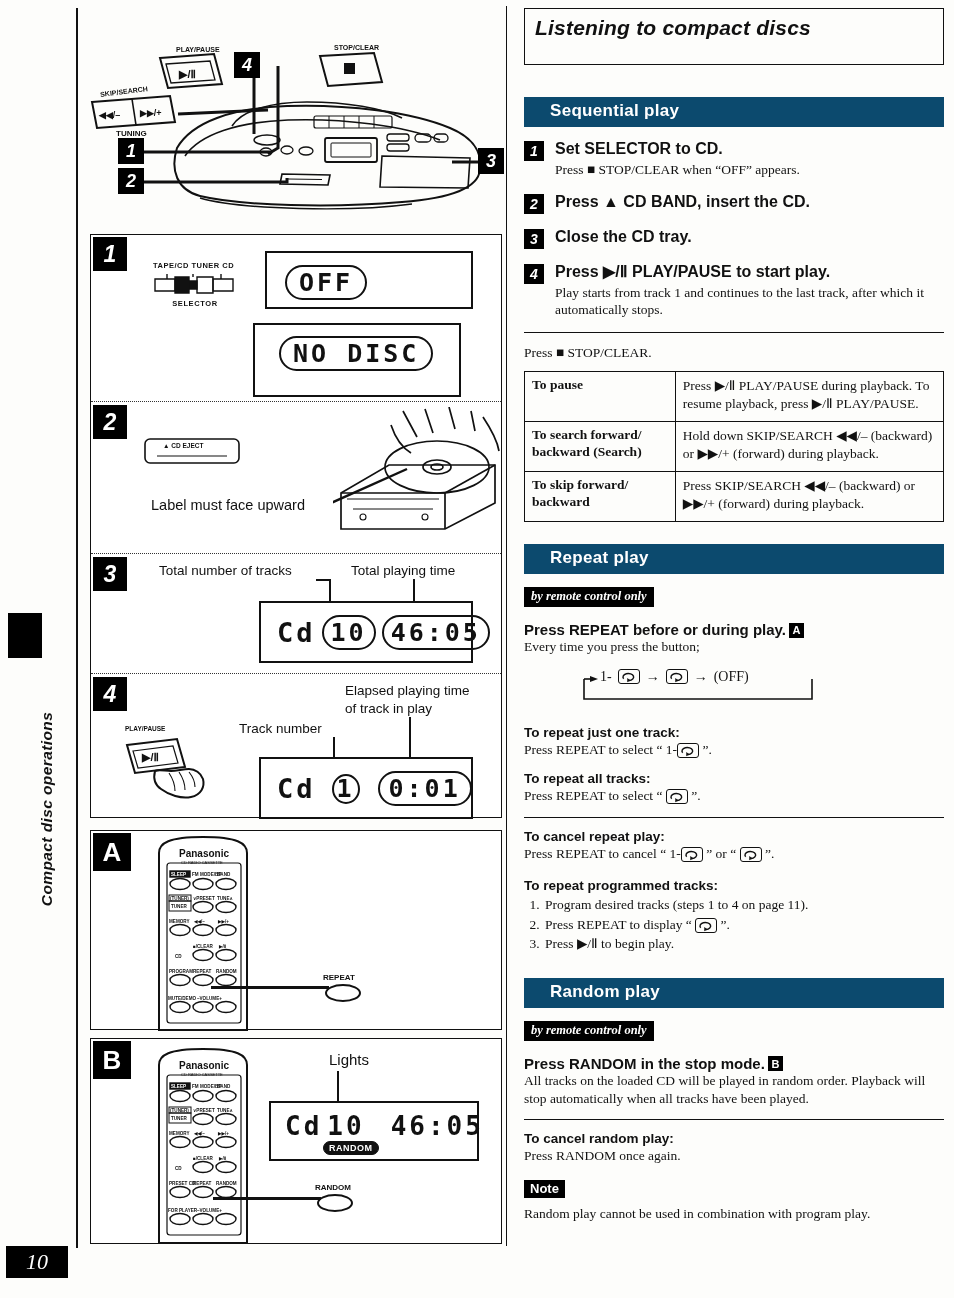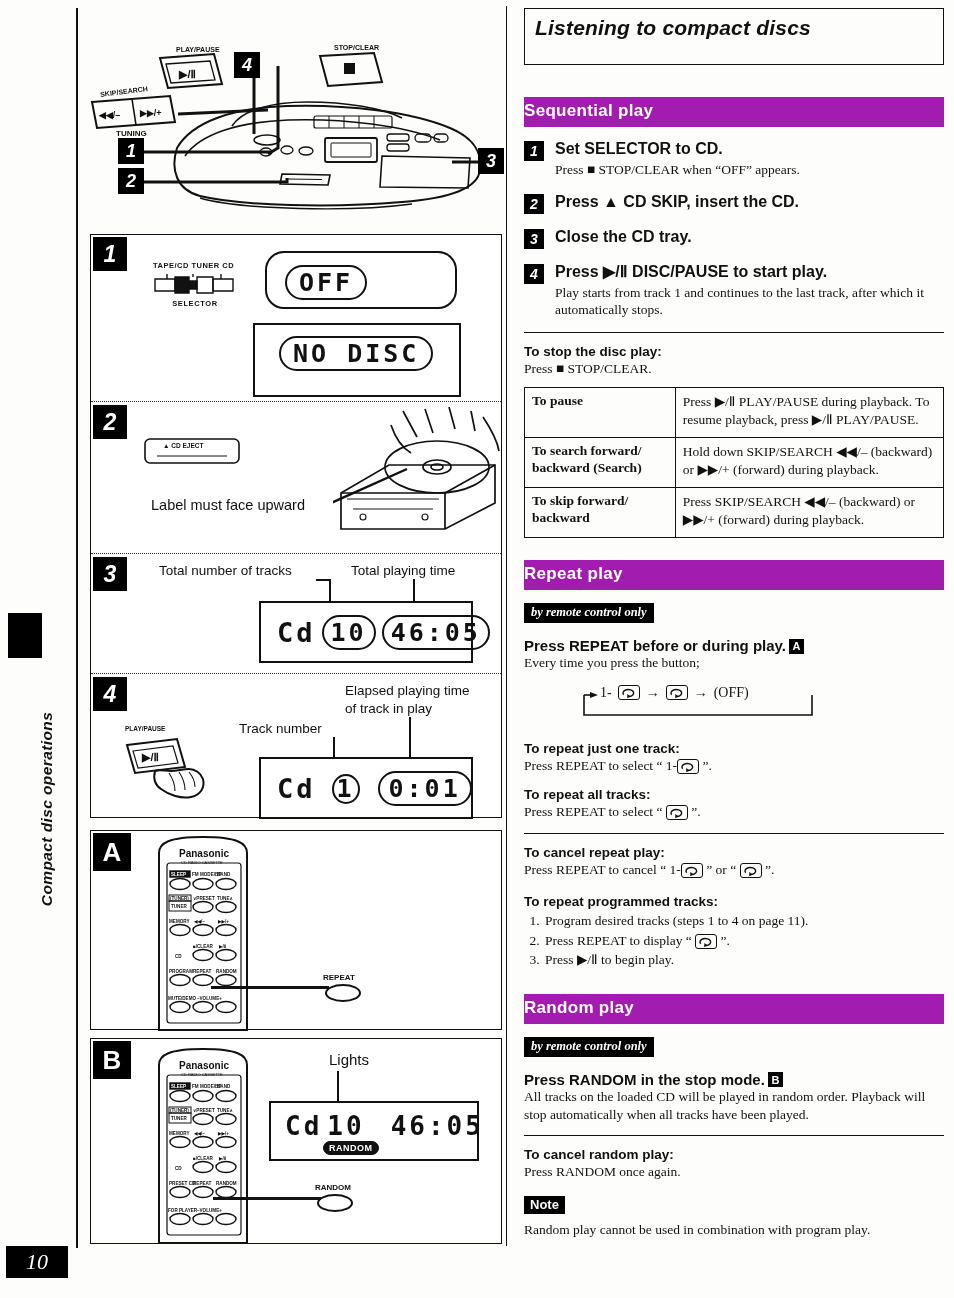--- a/index.html
+++ b/index.html
@@ -106,21 +106,21 @@
 
   .title-box {
     border:1.6px solid #111; padding:7px 10px 24px 10px; margin-bottom:32px;
   }
   .title-box h1 {
     margin:0; font-family:"Liberation Sans", sans-serif;
     font-style:italic; font-weight:bold; font-size:21px; letter-spacing:.2px;
   }
 
   .sec-head {
-    background:#a21caf; color:#fff; padding:4px 10px 6px 0;
+    background:#0c4a6e; color:#fff; padding:4px 10px 6px 26px;
     font-family:"Liberation Sans", sans-serif; font-weight:bold;
     font-size:17px; letter-spacing:.3px; margin-bottom:12px;
   }
 
   .remote-only {
     display:inline-block; background:#000; color:#fff;
     font-family:"Liberation Serif", serif; font-style:italic; font-weight:bold;
     font-size:12.5px; padding:2px 7px 3px 7px; margin-bottom:14px;
   }
 
@@ -280,21 +280,21 @@
             <path d="M44 6 L60 6 L60 22 L44 22 Z"></path>
             <path d="M36 10 L44 10 L44 18 L36 18 Z" fill="#111"></path>
             <line x1="14" y1="3" x2="14" y2="8"></line>
             <line x1="40" y1="3" x2="40" y2="6"></line>
             <line x1="68" y1="3" x2="68" y2="8"></line>
           </g>
         </svg>
         <div class="tiny-label" style="position:static; font-size:7.5px; text-align:center; width:84px; letter-spacing:.6px;">SELECTOR</div>
       </div>
 
-      <div class="lcd" style="left:174px; top:16px; width:192px; height:58px;border-radius:19px;">
+      <div class="lcd" style="left:174px; top:16px; width:208px; height:58px;">
         <div style="position:absolute; left:18px; top:12px;">
           <span class="lcd-seg seg-pill" style="font-size:25px;">OFF</span>
         </div>
       </div>
 
       <div class="lcd" style="left:162px; top:88px; width:208px; height:74px;">
         <div style="position:absolute; left:24px; top:11px;">
           <span class="lcd-seg seg-pill" style="font-size:25px;">NO DISC</span>
         </div>
       </div>
@@ -551,42 +551,41 @@
       <div class="num">1</div>
       <div class="body">
         <div class="step-t">Set SELECTOR to CD.</div>
         <div class="step-d">Press ■ STOP/CLEAR when “OFF” appears.</div>
       </div>
     </div>
 
     <div class="step-row">
       <div class="num">2</div>
       <div class="body">
-        <div class="step-t">Press ▲ CD SKIP, insert the CD.</div>
+        <div class="step-t">Press ▲ CD BAND, insert the CD.</div>
       </div>
     </div>
 
     <div class="step-row">
       <div class="num">3</div>
       <div class="body">
         <div class="step-t">Close the CD tray.</div>
       </div>
     </div>
 
     <div class="step-row">
       <div class="num">4</div>
       <div class="body">
-        <div class="step-t">Press ▶/Ⅱ DISC/PAUSE to start play.</div>
+        <div class="step-t">Press ▶/Ⅱ PLAY/PAUSE to start play.</div>
         <div class="step-d">Play starts from track 1 and continues to the last track, after which it automatically stops.</div>
       </div>
     </div>
 
     <hr class="hr-thin">
 
-    <div class="sub-h">To stop the disc play:</div>
     <div class="sub-p">Press ■ STOP/CLEAR.</div>
 
     <table class="ops">
       <tbody>
           <tr>
         <td class="opl">To pause</td>
         <td class="opr">Press ▶/Ⅱ PLAY/PAUSE during playback. To resume playback, press ▶/Ⅱ PLAY/PAUSE.</td>
       </tr>
       <tr>
         <td class="opl">To search forward/ backward (Search)</td>

